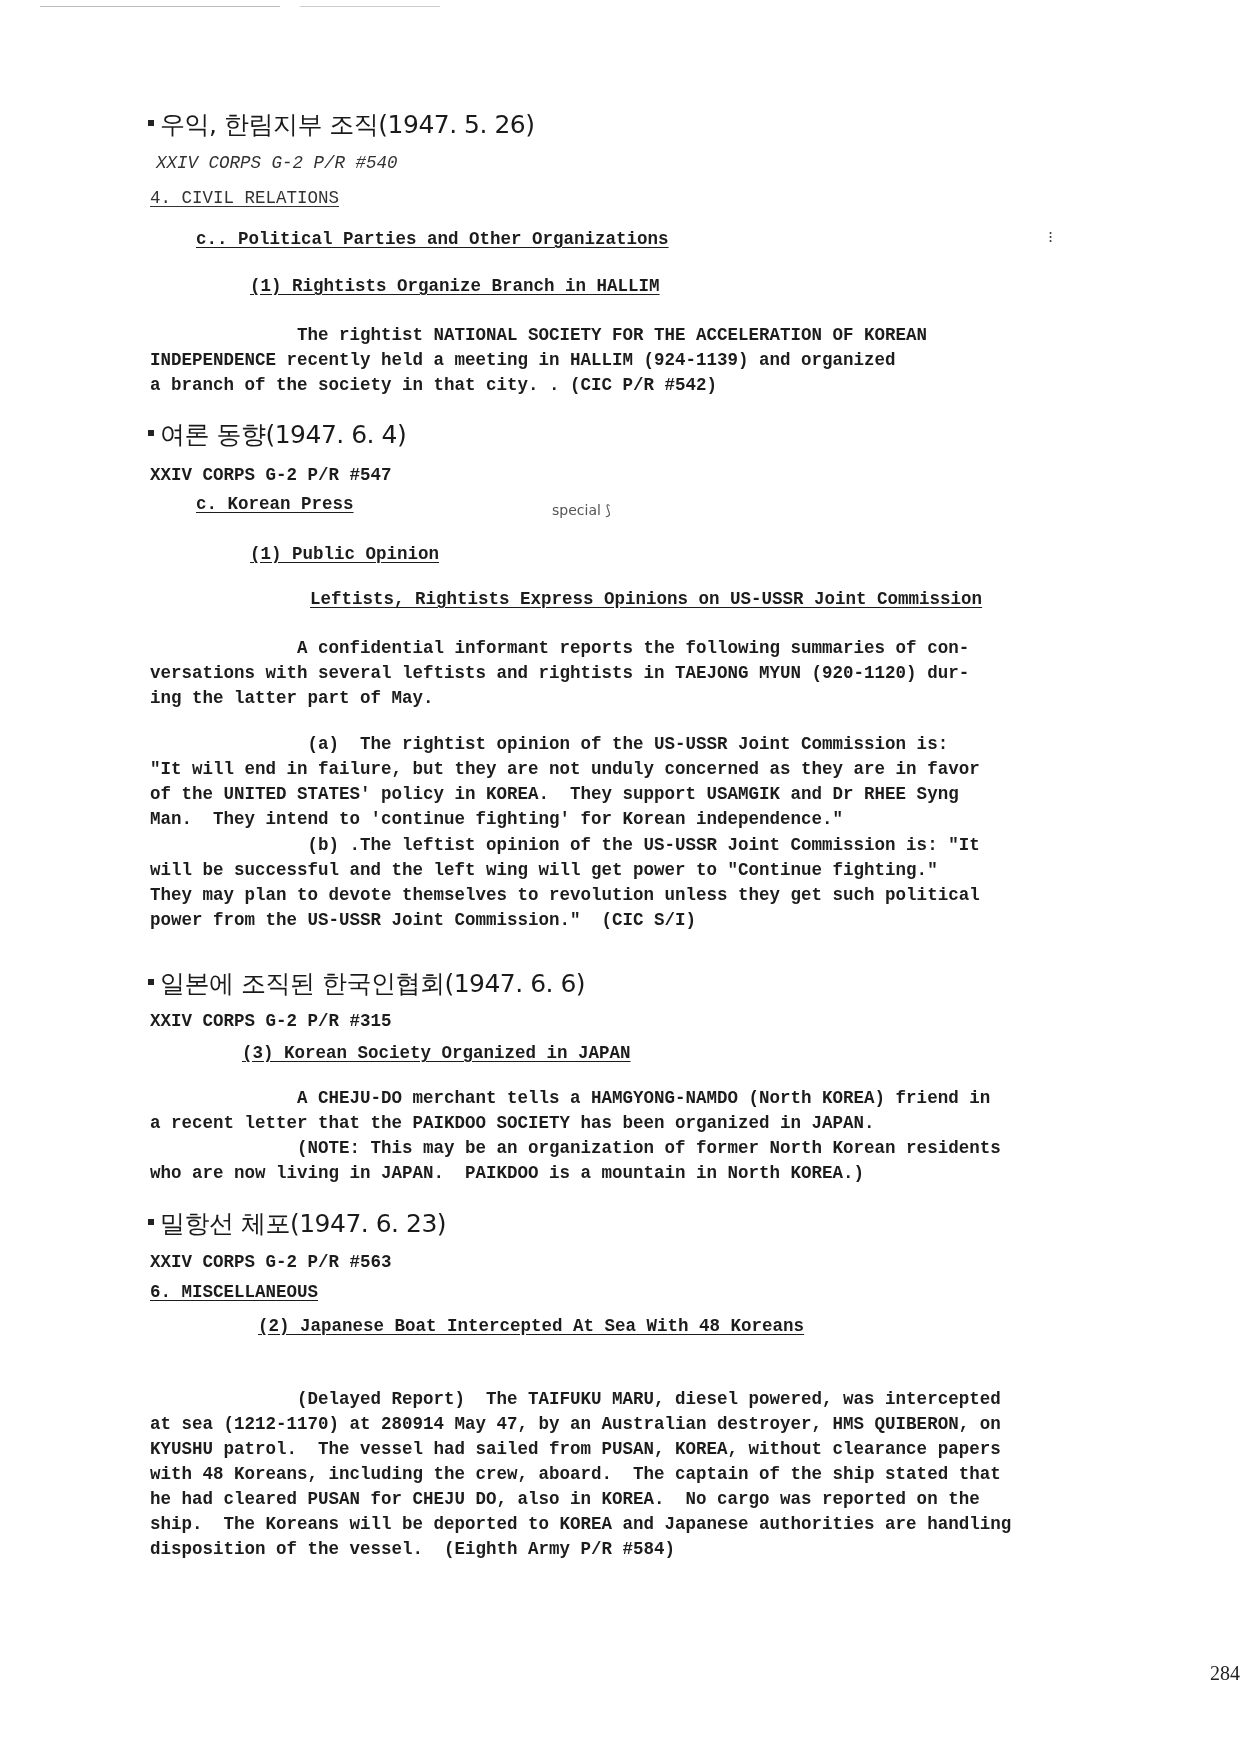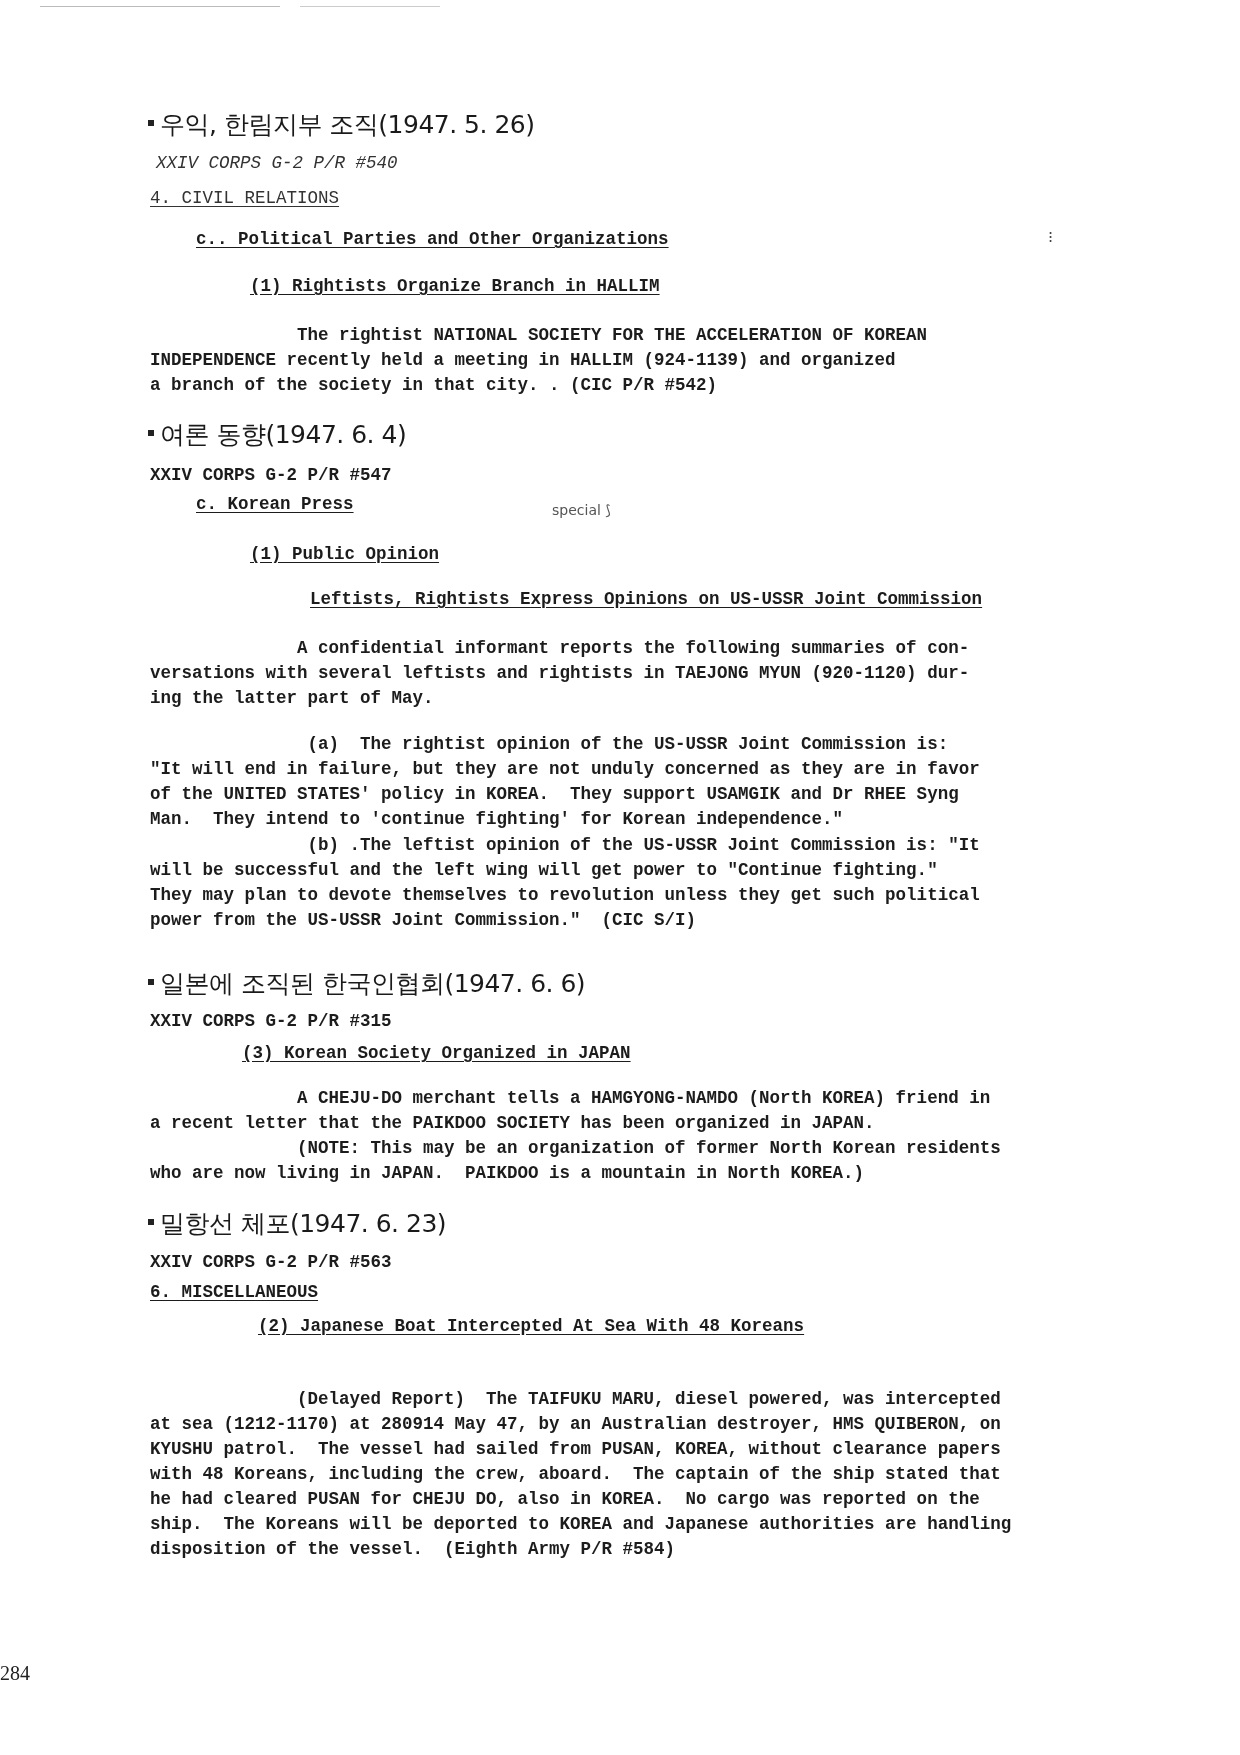--- a/index.html
+++ b/index.html
@@ -6,21 +6,21 @@
   body { width: 1240px; height: 1755px; position: relative; overflow: hidden; }
   .page { position: absolute; left: 0; top: 0; width: 1184px; height: 1755px; background: #fff; }
   .topline { position: absolute; left: 40px; top: 6px; width: 240px; height: 1px; background: #bbb; }
   .topline2 { position: absolute; left: 300px; top: 6px; width: 140px; height: 1px; background: #ccc; }
   .kor { position: absolute; font-family: "DejaVu Sans", sans-serif; font-size: 25px; color: #1a1a1a; letter-spacing: -0.5px; white-space: nowrap; }
   .kor .bullet { display: inline-block; width: 6px; height: 6px; background: #222; margin-right: 6px; vertical-align: middle; position: relative; top: -3px; }
   .tw { position: absolute; font-family: "Liberation Mono", "DejaVu Sans Mono", monospace; font-size: 17.5px; color: #1c1c1c; white-space: nowrap; font-weight: bold; }
   .tw.light { font-weight: normal; color: #333; }
   .u { text-decoration: underline; text-underline-offset: 3px; }
   .para { position: absolute; font-family: "Liberation Mono", "DejaVu Sans Mono", monospace; font-size: 17.5px; line-height: 25px; color: #1c1c1c; font-weight: bold; white-space: pre; }
-  .pagenum { position: absolute; left: 0; width: 1240px; top: 1662px; text-align: left; font-family: "Liberation Serif", serif; font-size: 20px; color: #222; }
+  .pagenum { position: absolute; left: 0; width: 1240px; top: 1662px; text-align: right; font-family: "Liberation Serif", serif; font-size: 20px; color: #222; }
   .scribble { position: absolute; font-family: "DejaVu Sans", sans-serif; font-size: 14px; color: #555; }
   .mark { position: absolute; font-family: "DejaVu Sans", sans-serif; color: #444; }
 </style>
 </head>
 <body>
 
 <div class="page">
   <div class="topline"></div>
   <div class="topline2"></div>
 

